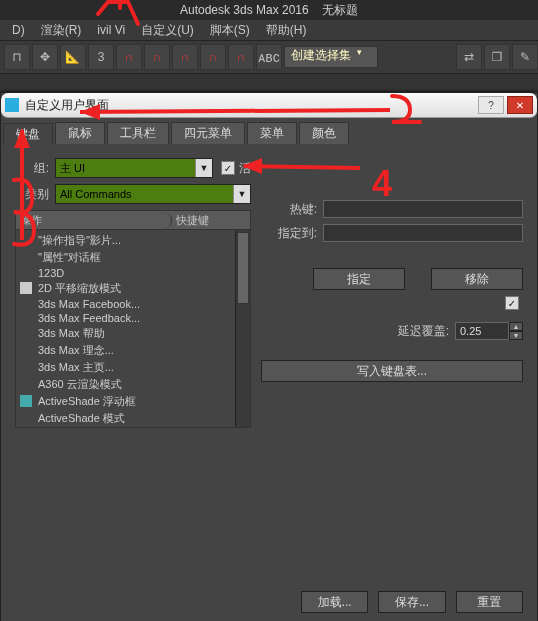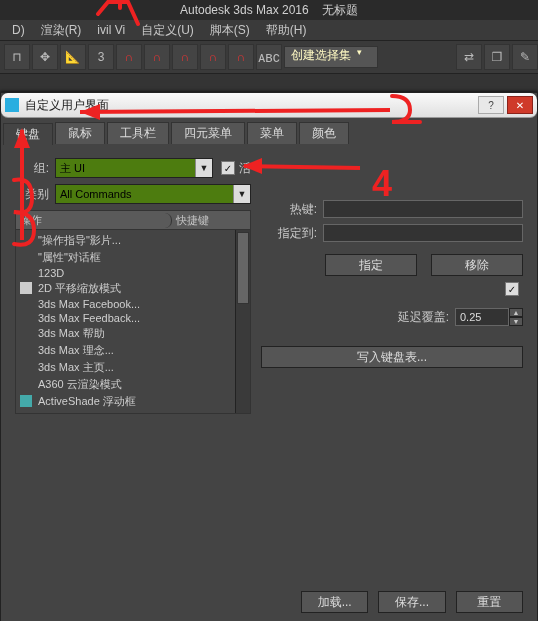--- a/index.html
+++ b/index.html
@@ -330,21 +330,21 @@
     <div class="right-pane">
       <div style="height:42px"></div>
       <div class="frow">
         <span class="rlabel">热键:</span>
         <div class="txtbox"></div>
       </div>
       <div class="frow">
         <span class="rlabel">指定到:</span>
         <div class="txtbox"></div>
       </div>
-      <div class="frow" style="justify-content:flex-end;gap:14px;margin-top:6px">
+      <div class="frow" style="justify-content:flex-end;gap:26px;margin-top:20px">
         <div class="btn" style="width:70px">指定</div>
         <div class="btn" style="width:70px">移除</div>
       </div>
 
       <div class="gap"></div>
 
       <div class="frow" style="justify-content:flex-end">
         <div class="chkbox">✓</div>
       </div>
       <div class="frow" style="justify-content:flex-end;margin-top:6px">

